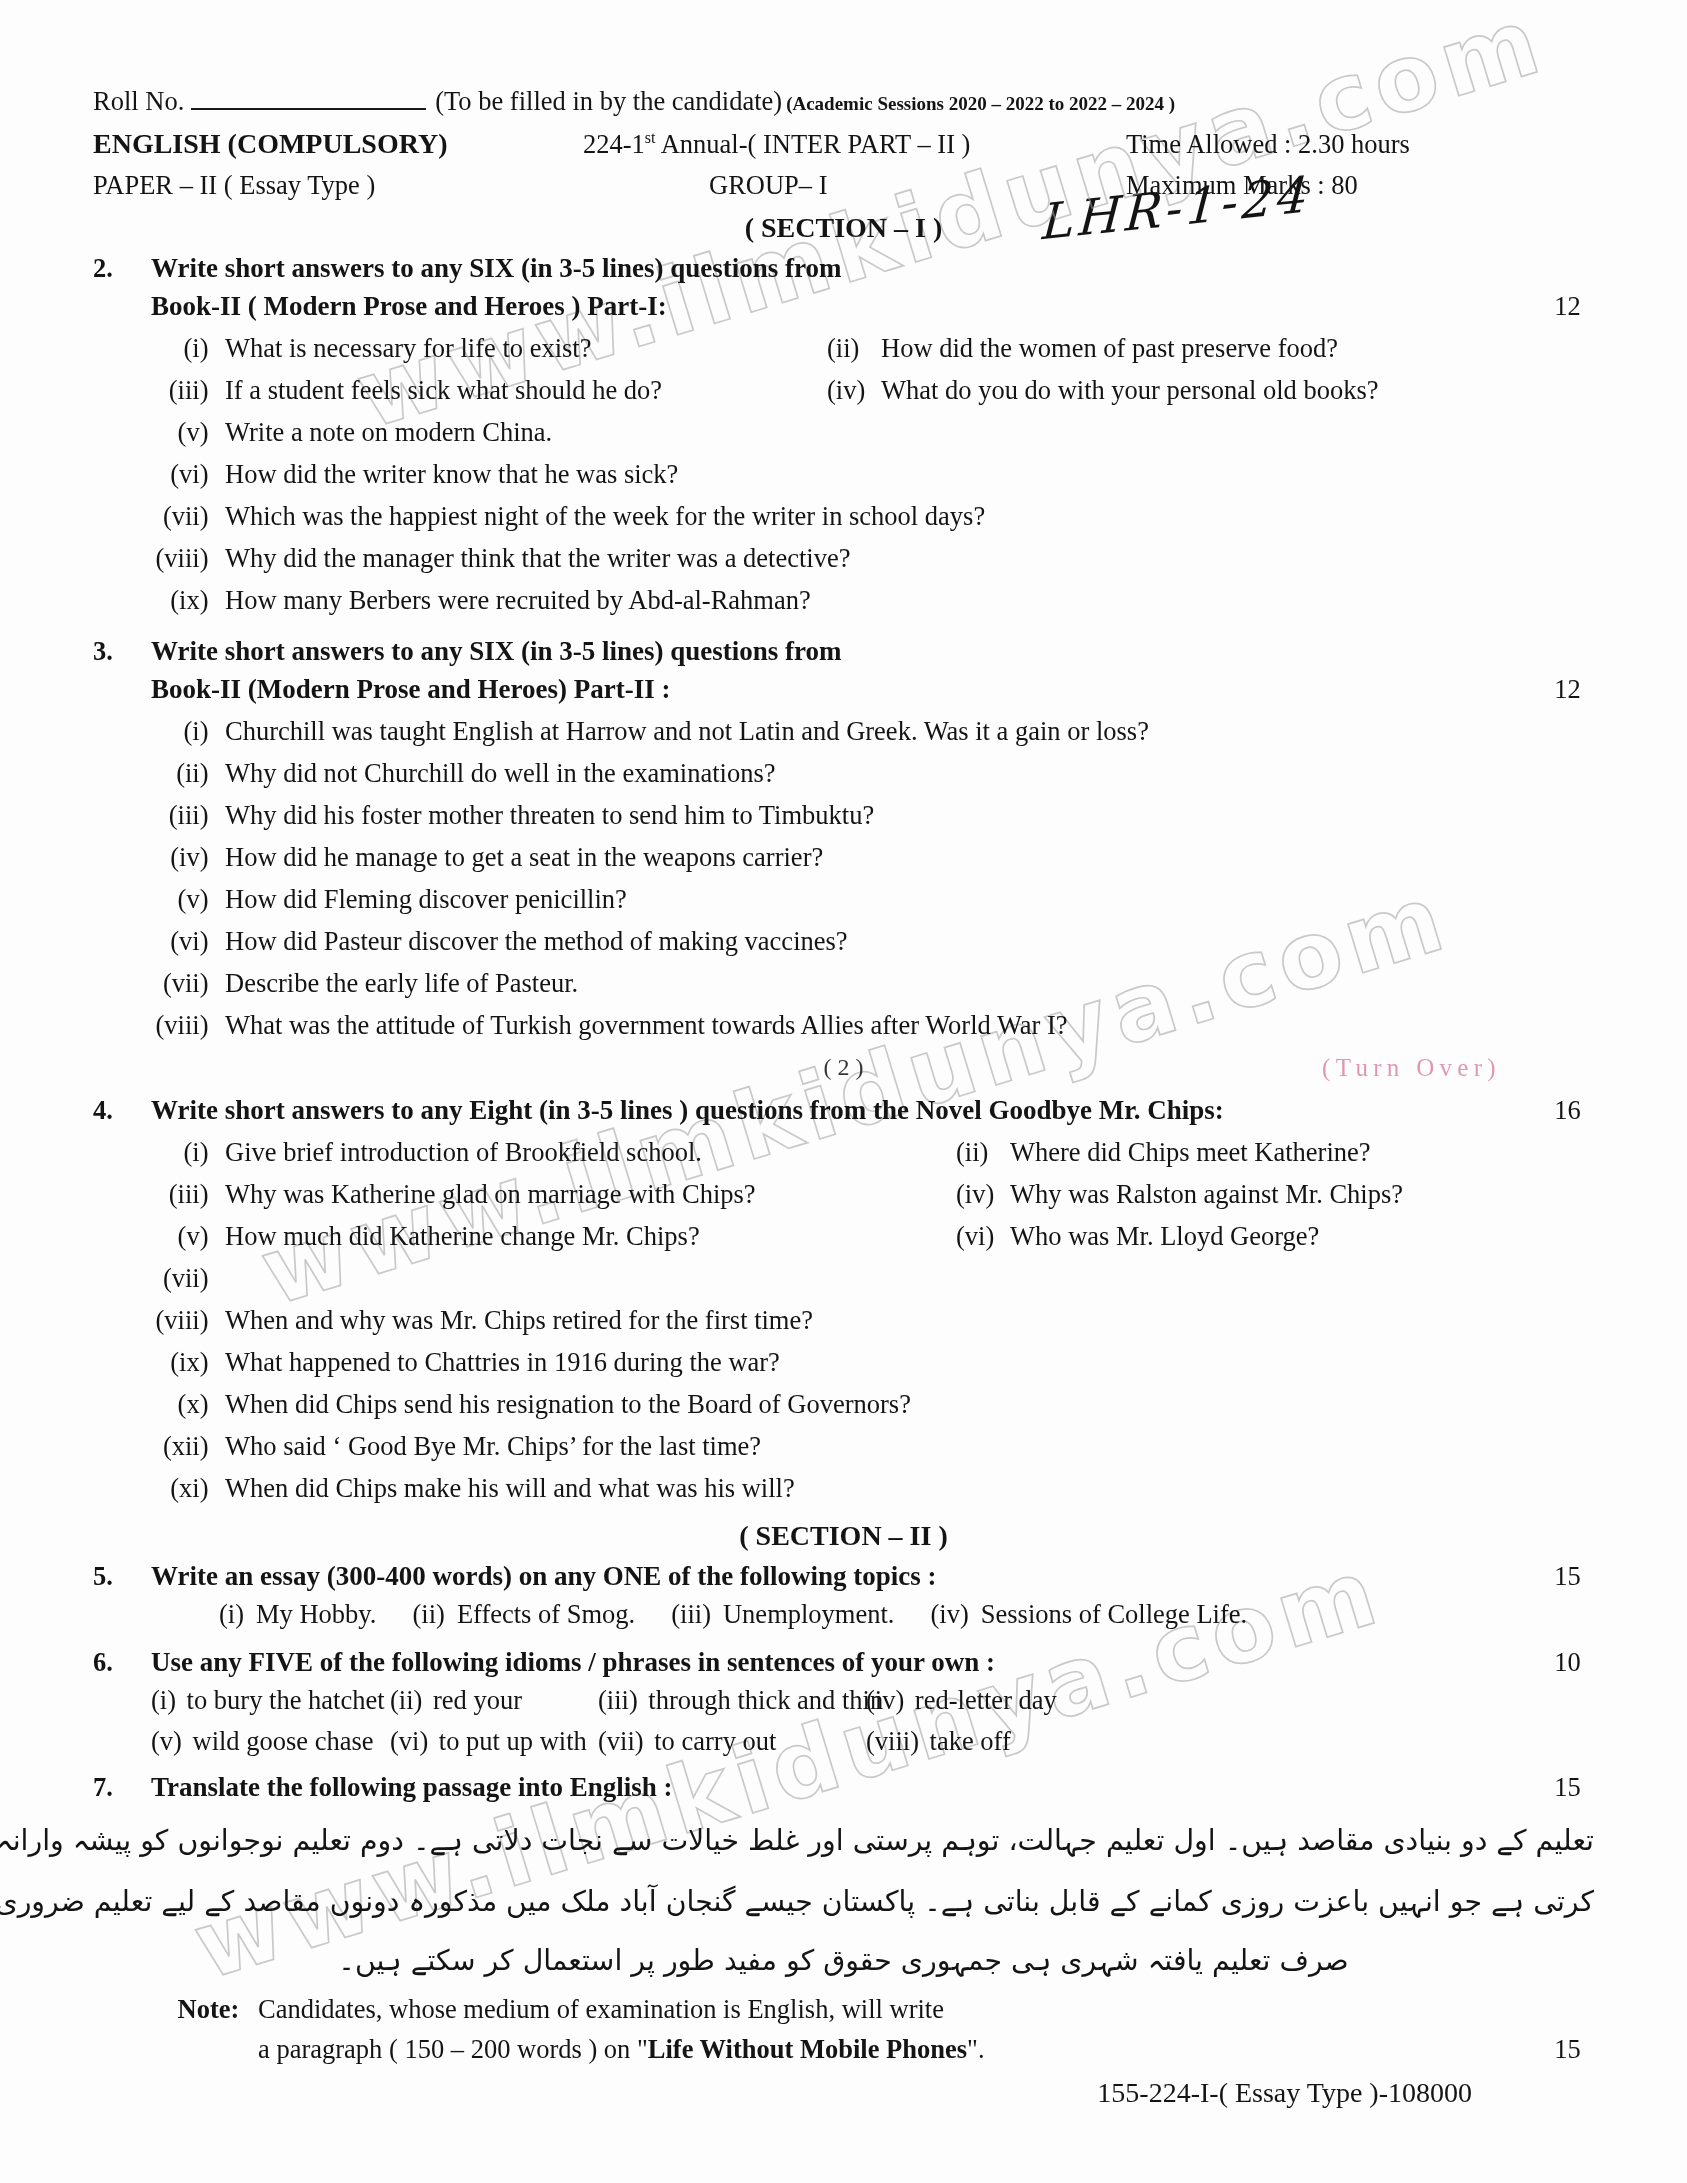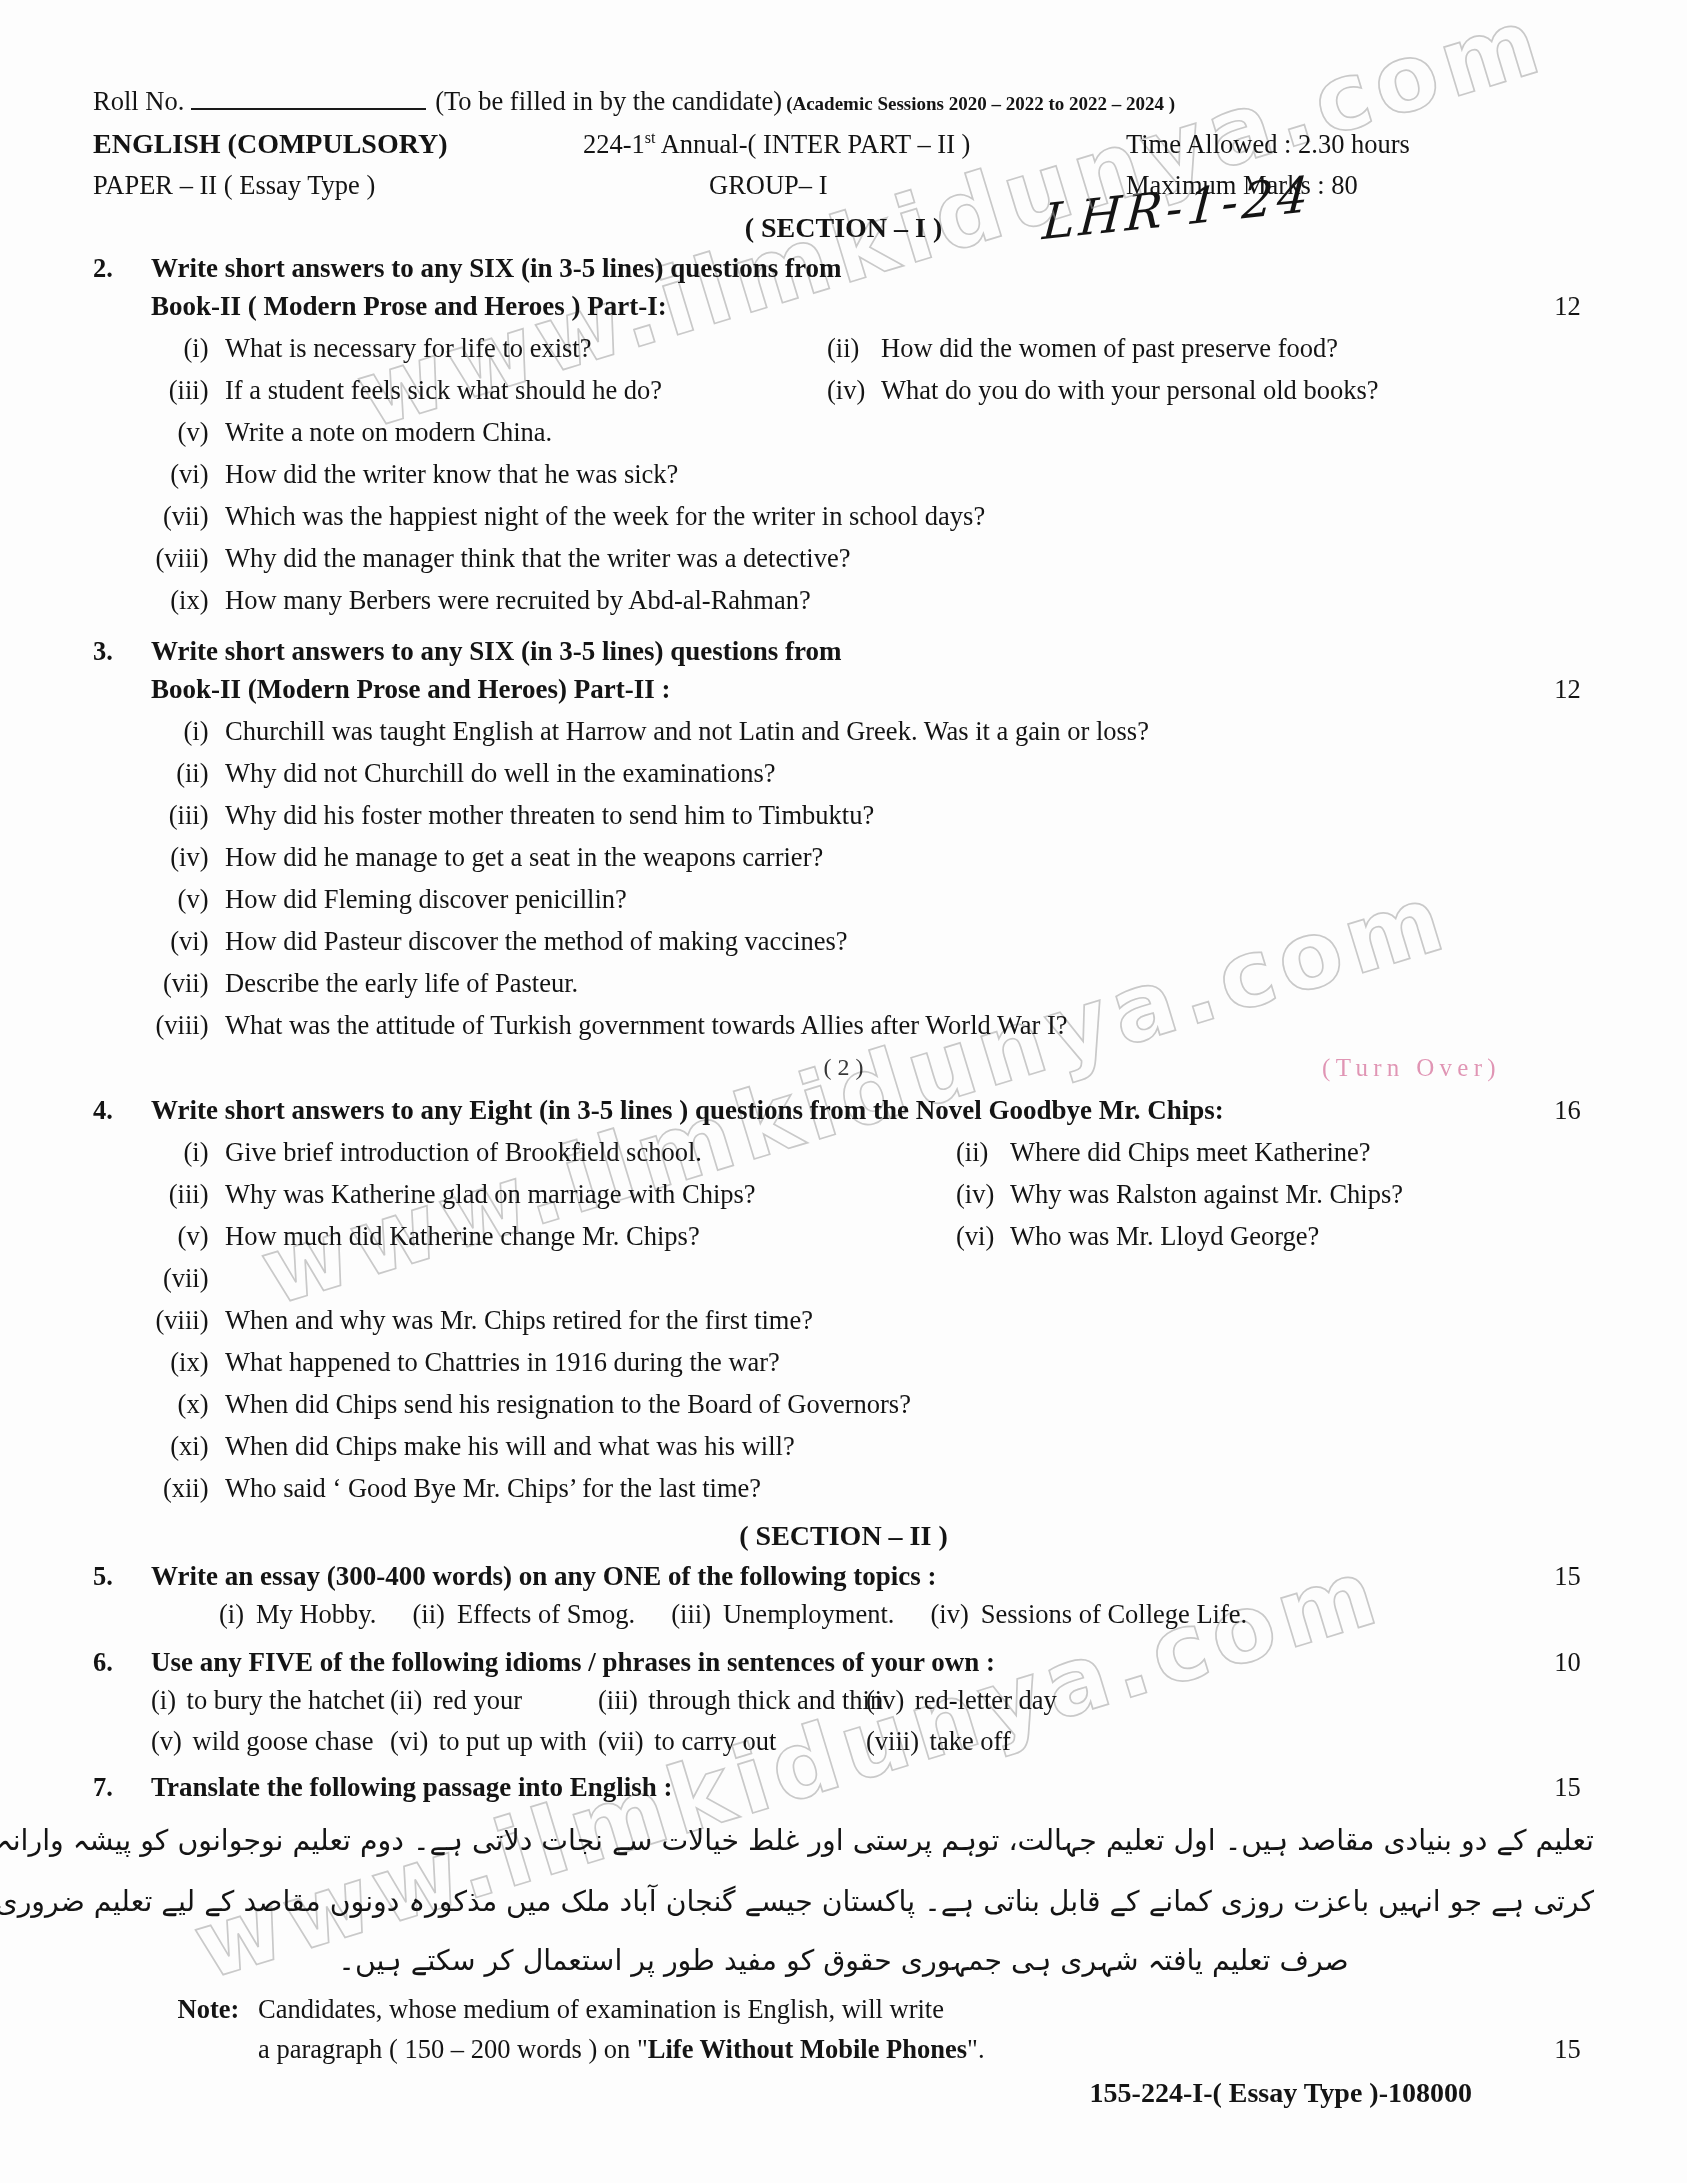--- a/index.html
+++ b/index.html
@@ -88,21 +88,21 @@
   .idc4{flex:1;}
   
   .urdu{direction:rtl;font-family:"DejaVu Sans",sans-serif;font-size:28.4px;}
   .uline{line-height:61px;text-align:right;white-space:nowrap;}
   .uline3{line-height:57px;text-align:center;white-space:nowrap;}
   
   .noterow{display:flex;align-items:baseline;height:40px;margin-top:5.3px;}
   .notelab{width:99px;min-width:99px;font-weight:bold;margin-left:66px;text-align:center;}
   .noterow2{display:flex;align-items:baseline;height:40px;padding-left:165px;}
   
-  .footer{height:40px;margin-top:2.6px;text-align:right;padding-right:122px;font-weight:bold;font-size:28px;}
+  .footer{height:40px;margin-top:2.6px;text-align:right;padding-right:122px;font-weight:normal;font-size:28px;}
   .mt8{margin-top:5.3px;} .mt14{margin-top:9.3px;} .mt6{margin-top:4px;}
 </style>
 </head>
 <body>
 
 <div class="page">
 
   <span class="wm wm1">www.ilmkidunya.com</span>
   <span class="wm wm2">www.ilmkidunya.com</span>
   <span class="wm wm3">www.ilmkidunya.com</span>
@@ -279,26 +279,26 @@
           </div>
         <div class="irow">
             <span class="lab">(ix)</span>
             <span class="txt">What happened to Chattries in 1916 during the war?</span>
           </div>
         <div class="irow">
             <span class="lab">(x)</span>
             <span class="txt">When did Chips send his resignation to the Board of Governors?</span>
           </div>
         <div class="irow">
+            <span class="lab">(xii)</span>
+            <span class="txt">Who said ‘ Good Bye Mr. Chips’ for the last time?</span>
+          </div>
+        <div class="irow">
             <span class="lab">(xi)</span>
             <span class="txt">When did Chips make his will and what was his will?</span>
-          </div>
-        <div class="irow">
-            <span class="lab">(xii)</span>
-            <span class="txt">Who said ‘ Good Bye Mr. Chips’ for the last time?</span>
           </div>
       </div>
     </div>
 
     <div class="sect mt8">( SECTION – II )</div>
 
     <div class="q">
       <div class="qhead">
         <span class="qno">5.</span>
         <span class="qh">Write an essay (300-400 words) on any ONE of the following topics :</span>

